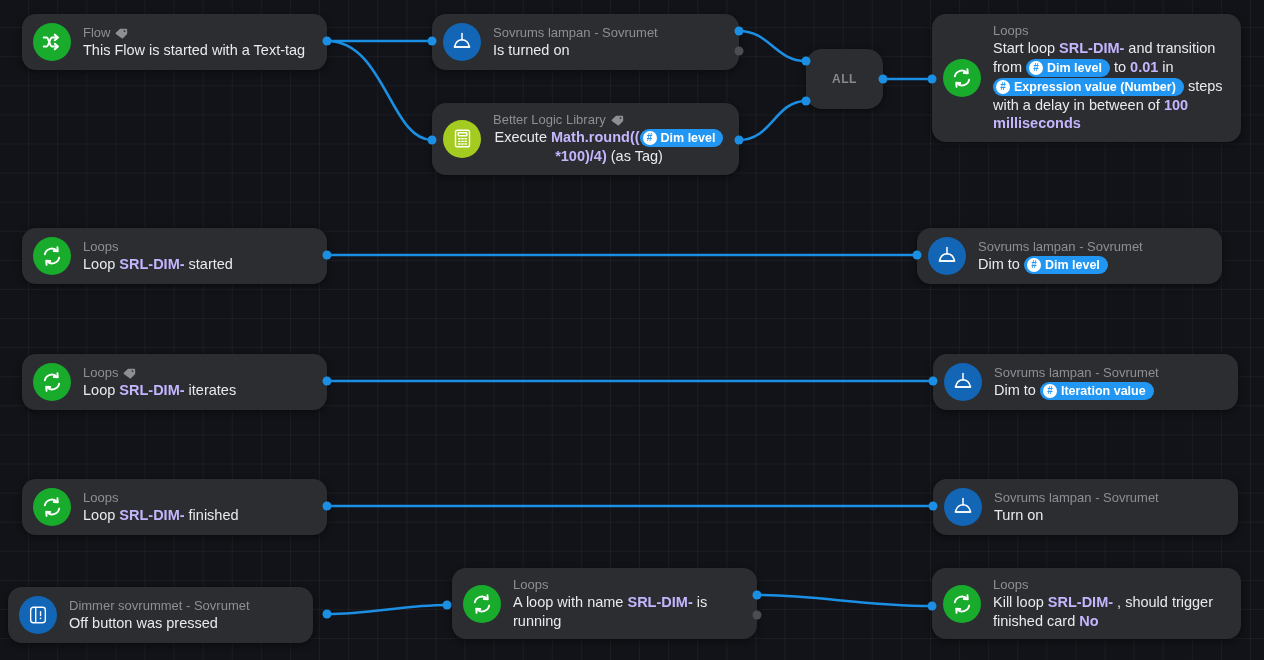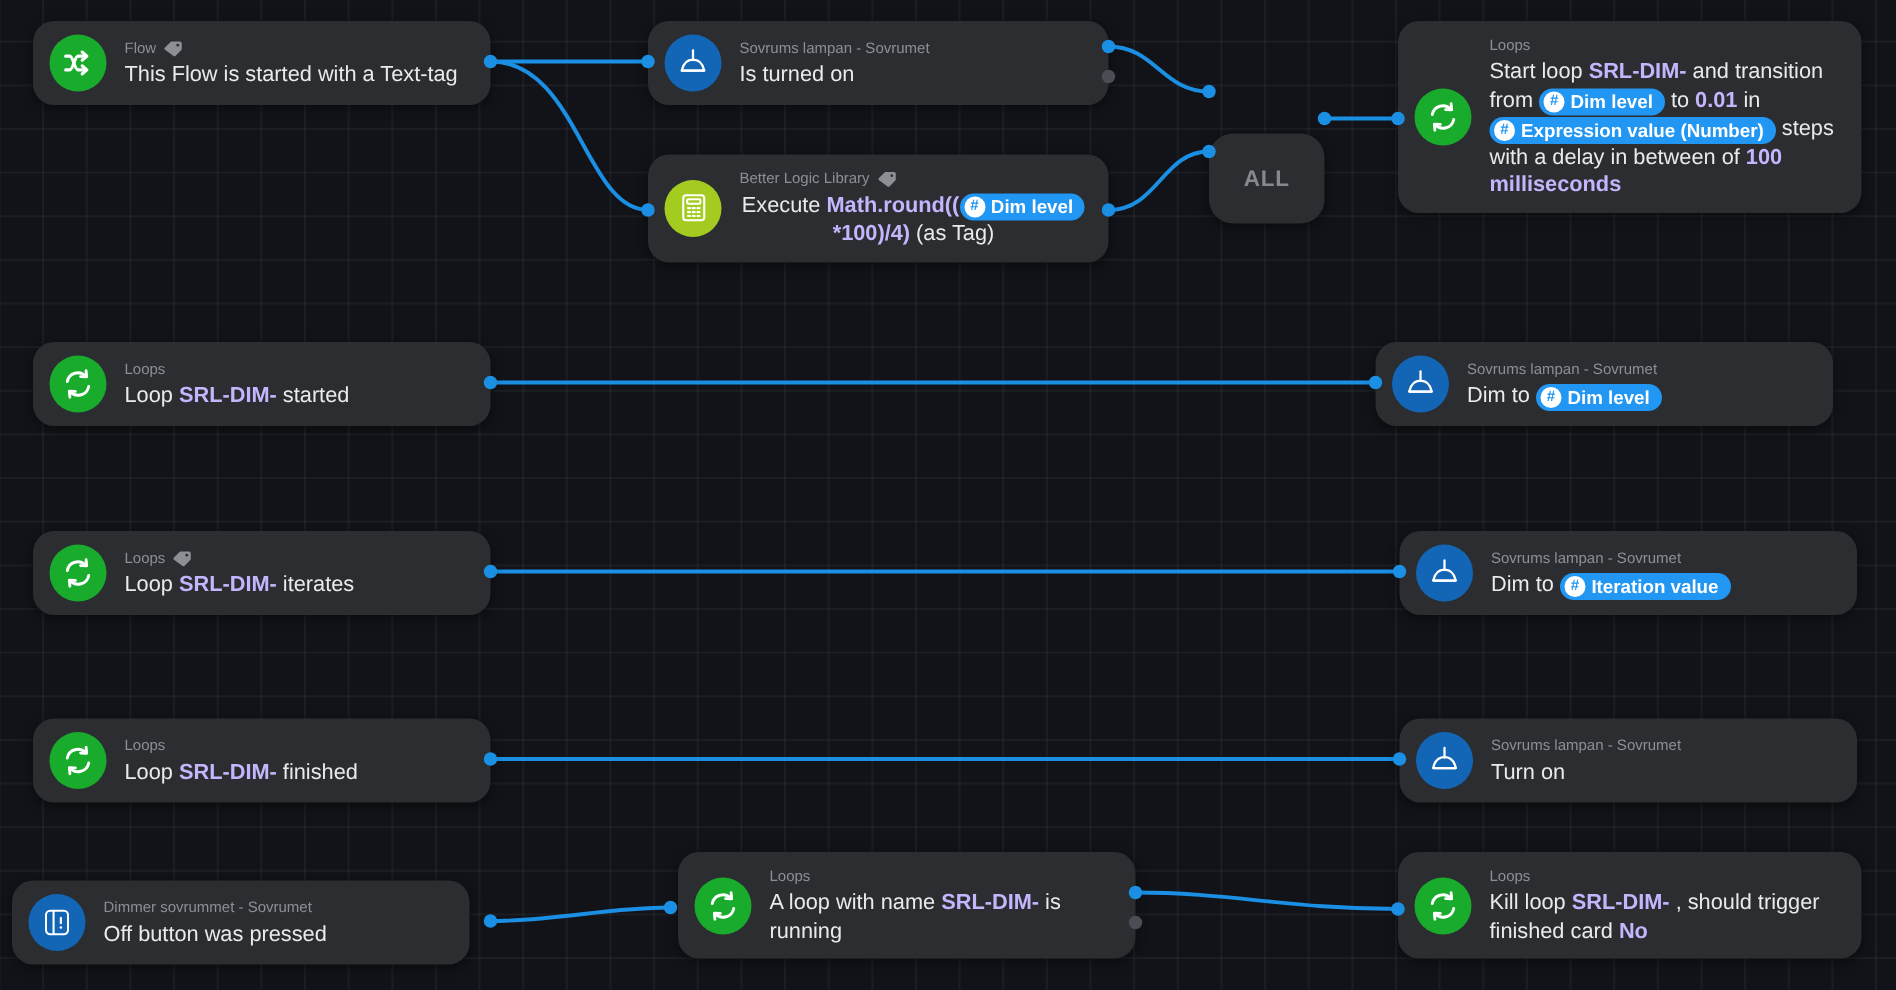--- a/index.html
+++ b/index.html
@@ -37,21 +37,21 @@
     border-radius: 50%;
     display: flex; align-items: center; justify-content: center;
     margin-right: 12px;
   }
   .icon-wrap svg { display: block; }
   .icon-green   { background: #18ab2c; }
   .icon-blue    { background: #1266b5; }
   .icon-lime    { background: #a4cc20; }
   .card-text { min-width: 0; }
   .card-sub {
-    font-size: 10px;
+    font-size: 13px;
     color: #8c8f94;
     line-height: 15px;
     display: flex; align-items: center; gap: 5px;
     margin-bottom: 1px;
   }
   .tag-glyph { display: inline-block; width: 13px; height: 11px; }
   .card-title {
     font-size: 14.5px;
     color: #e9eaec;
     line-height: 18.5px;
@@ -78,25 +78,24 @@
     line-height: 1;
   }
 
   
   .junction {
     position: absolute;
     background: #2b2d31;
     border-radius: 16px;
     display: flex; align-items: center; justify-content: center;
     color: #85888d;
-    font-size: 15px;
+    font-size: 12px;
     font-weight: 700;
     letter-spacing: .5px;
     box-shadow: 0 2px 7px rgba(0,0,0,0.45);
-    margin-top: 40px;
   }
 
   
   .port {
     position: absolute;
     width: 9px; height: 9px;
     border-radius: 50%;
     background: #1a8fe3;
     transform: translate(-50%, -50%);
   }

